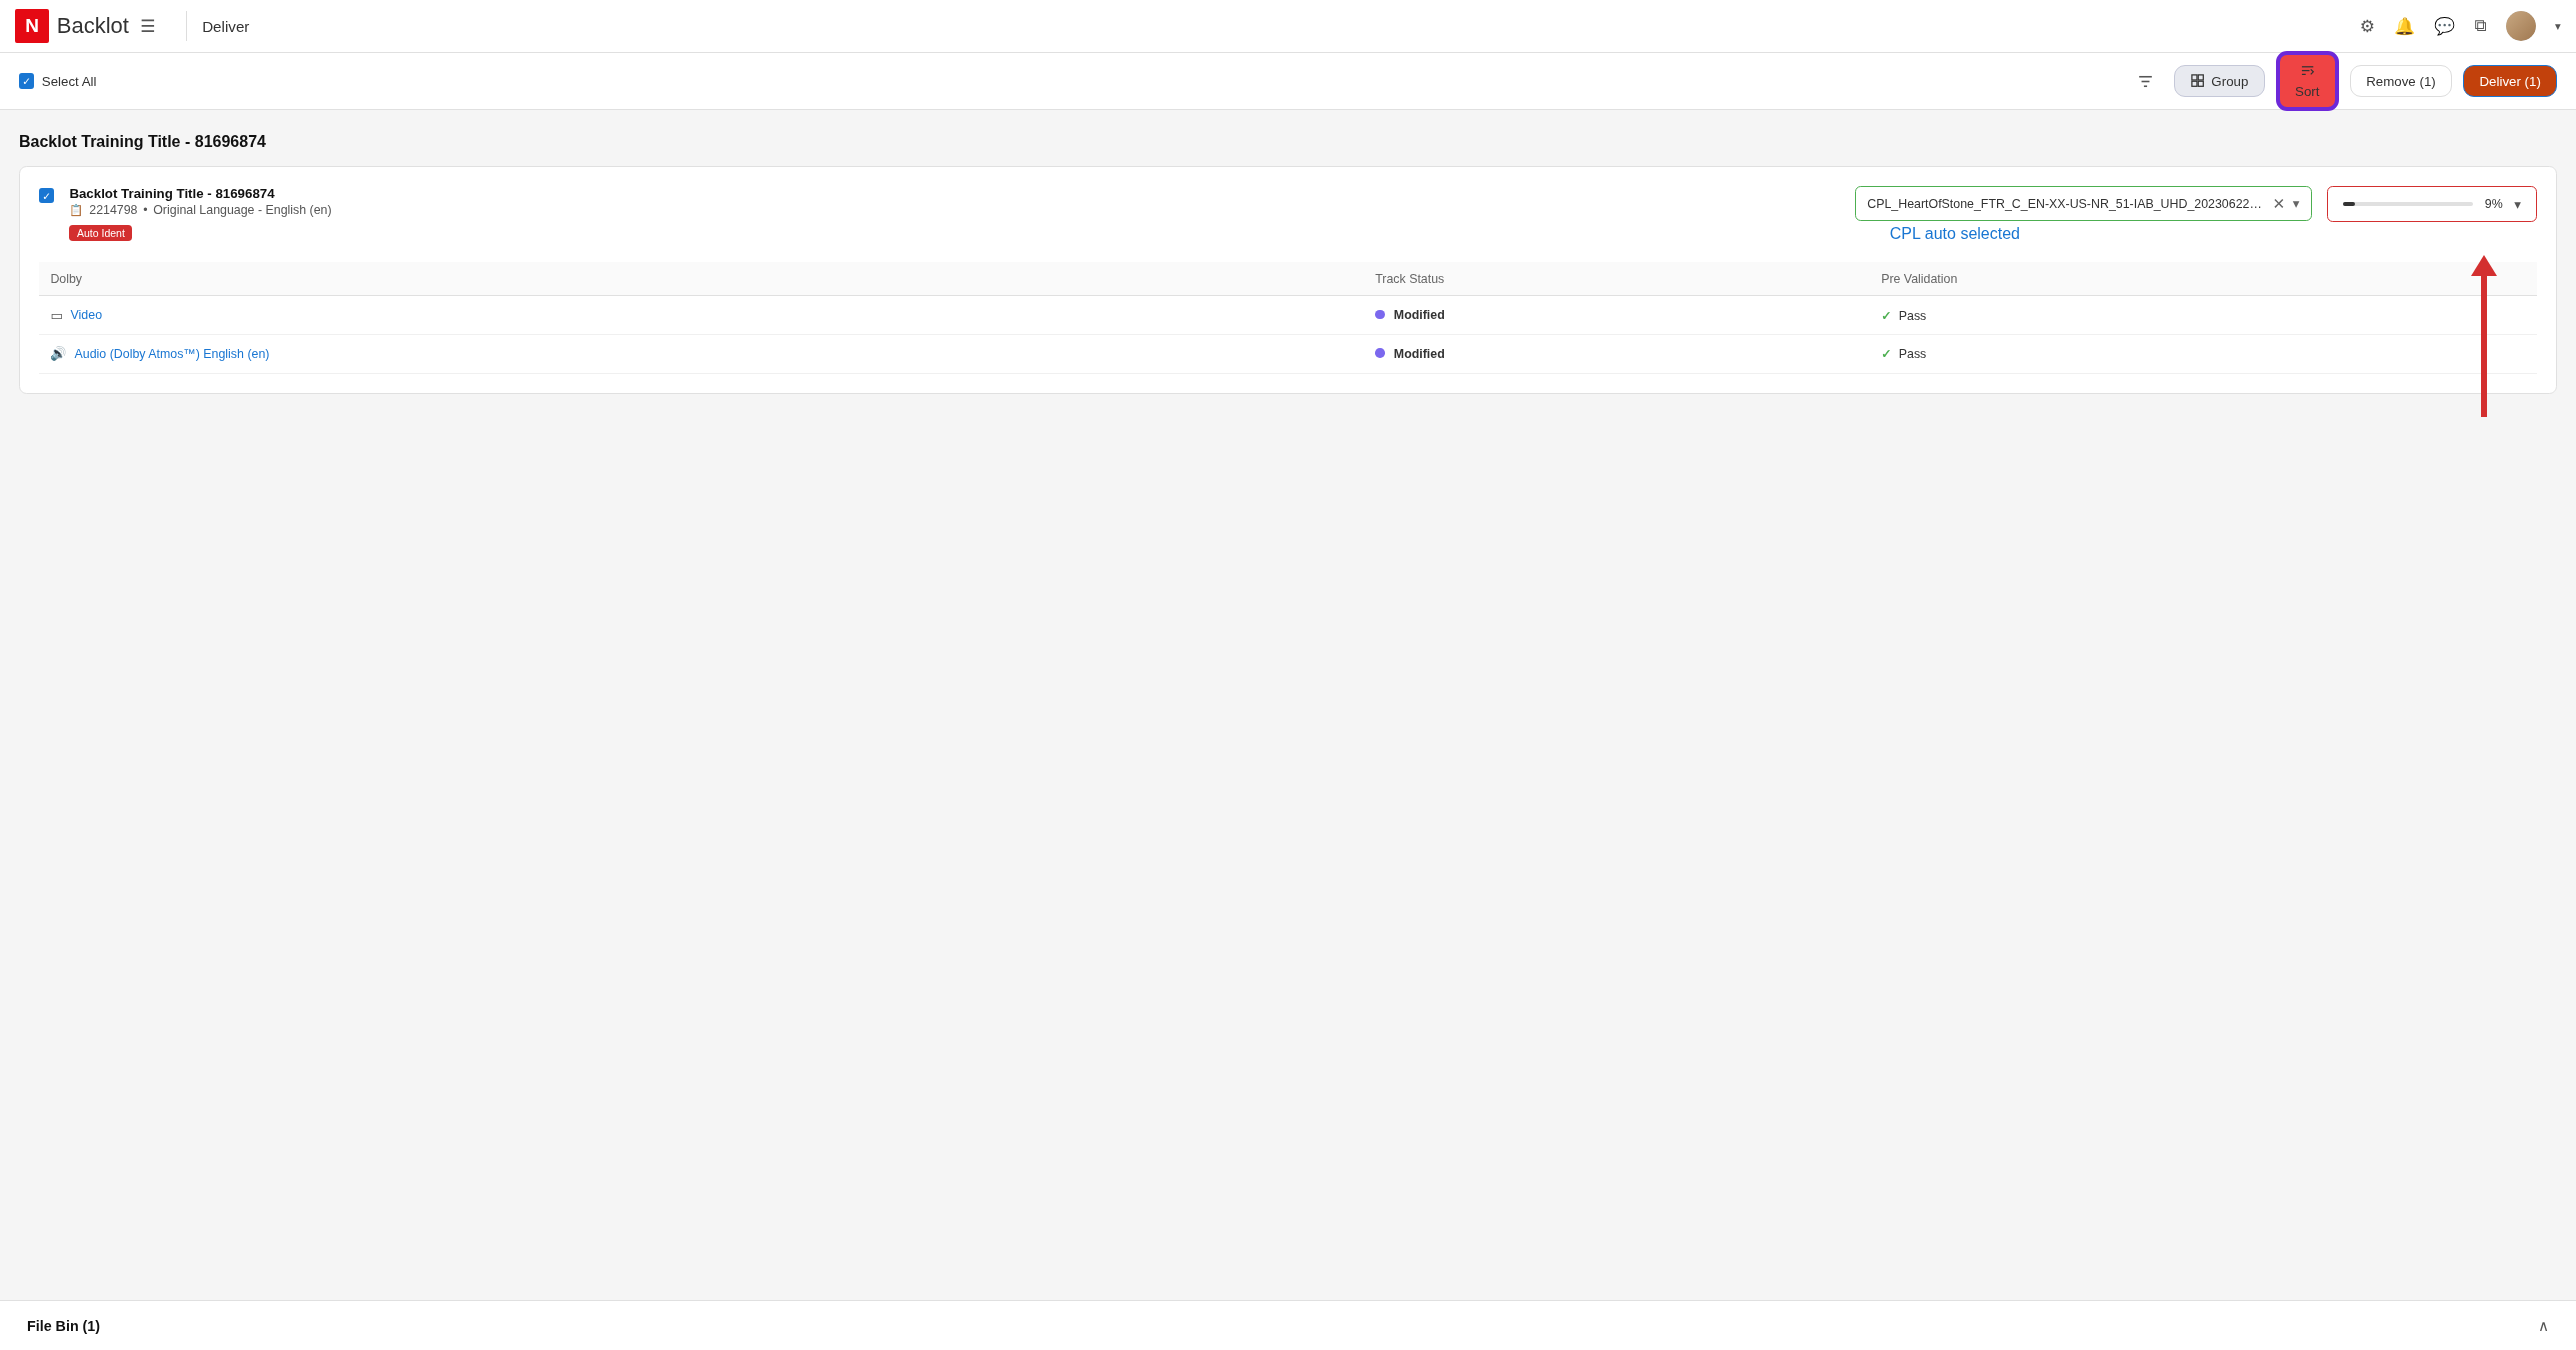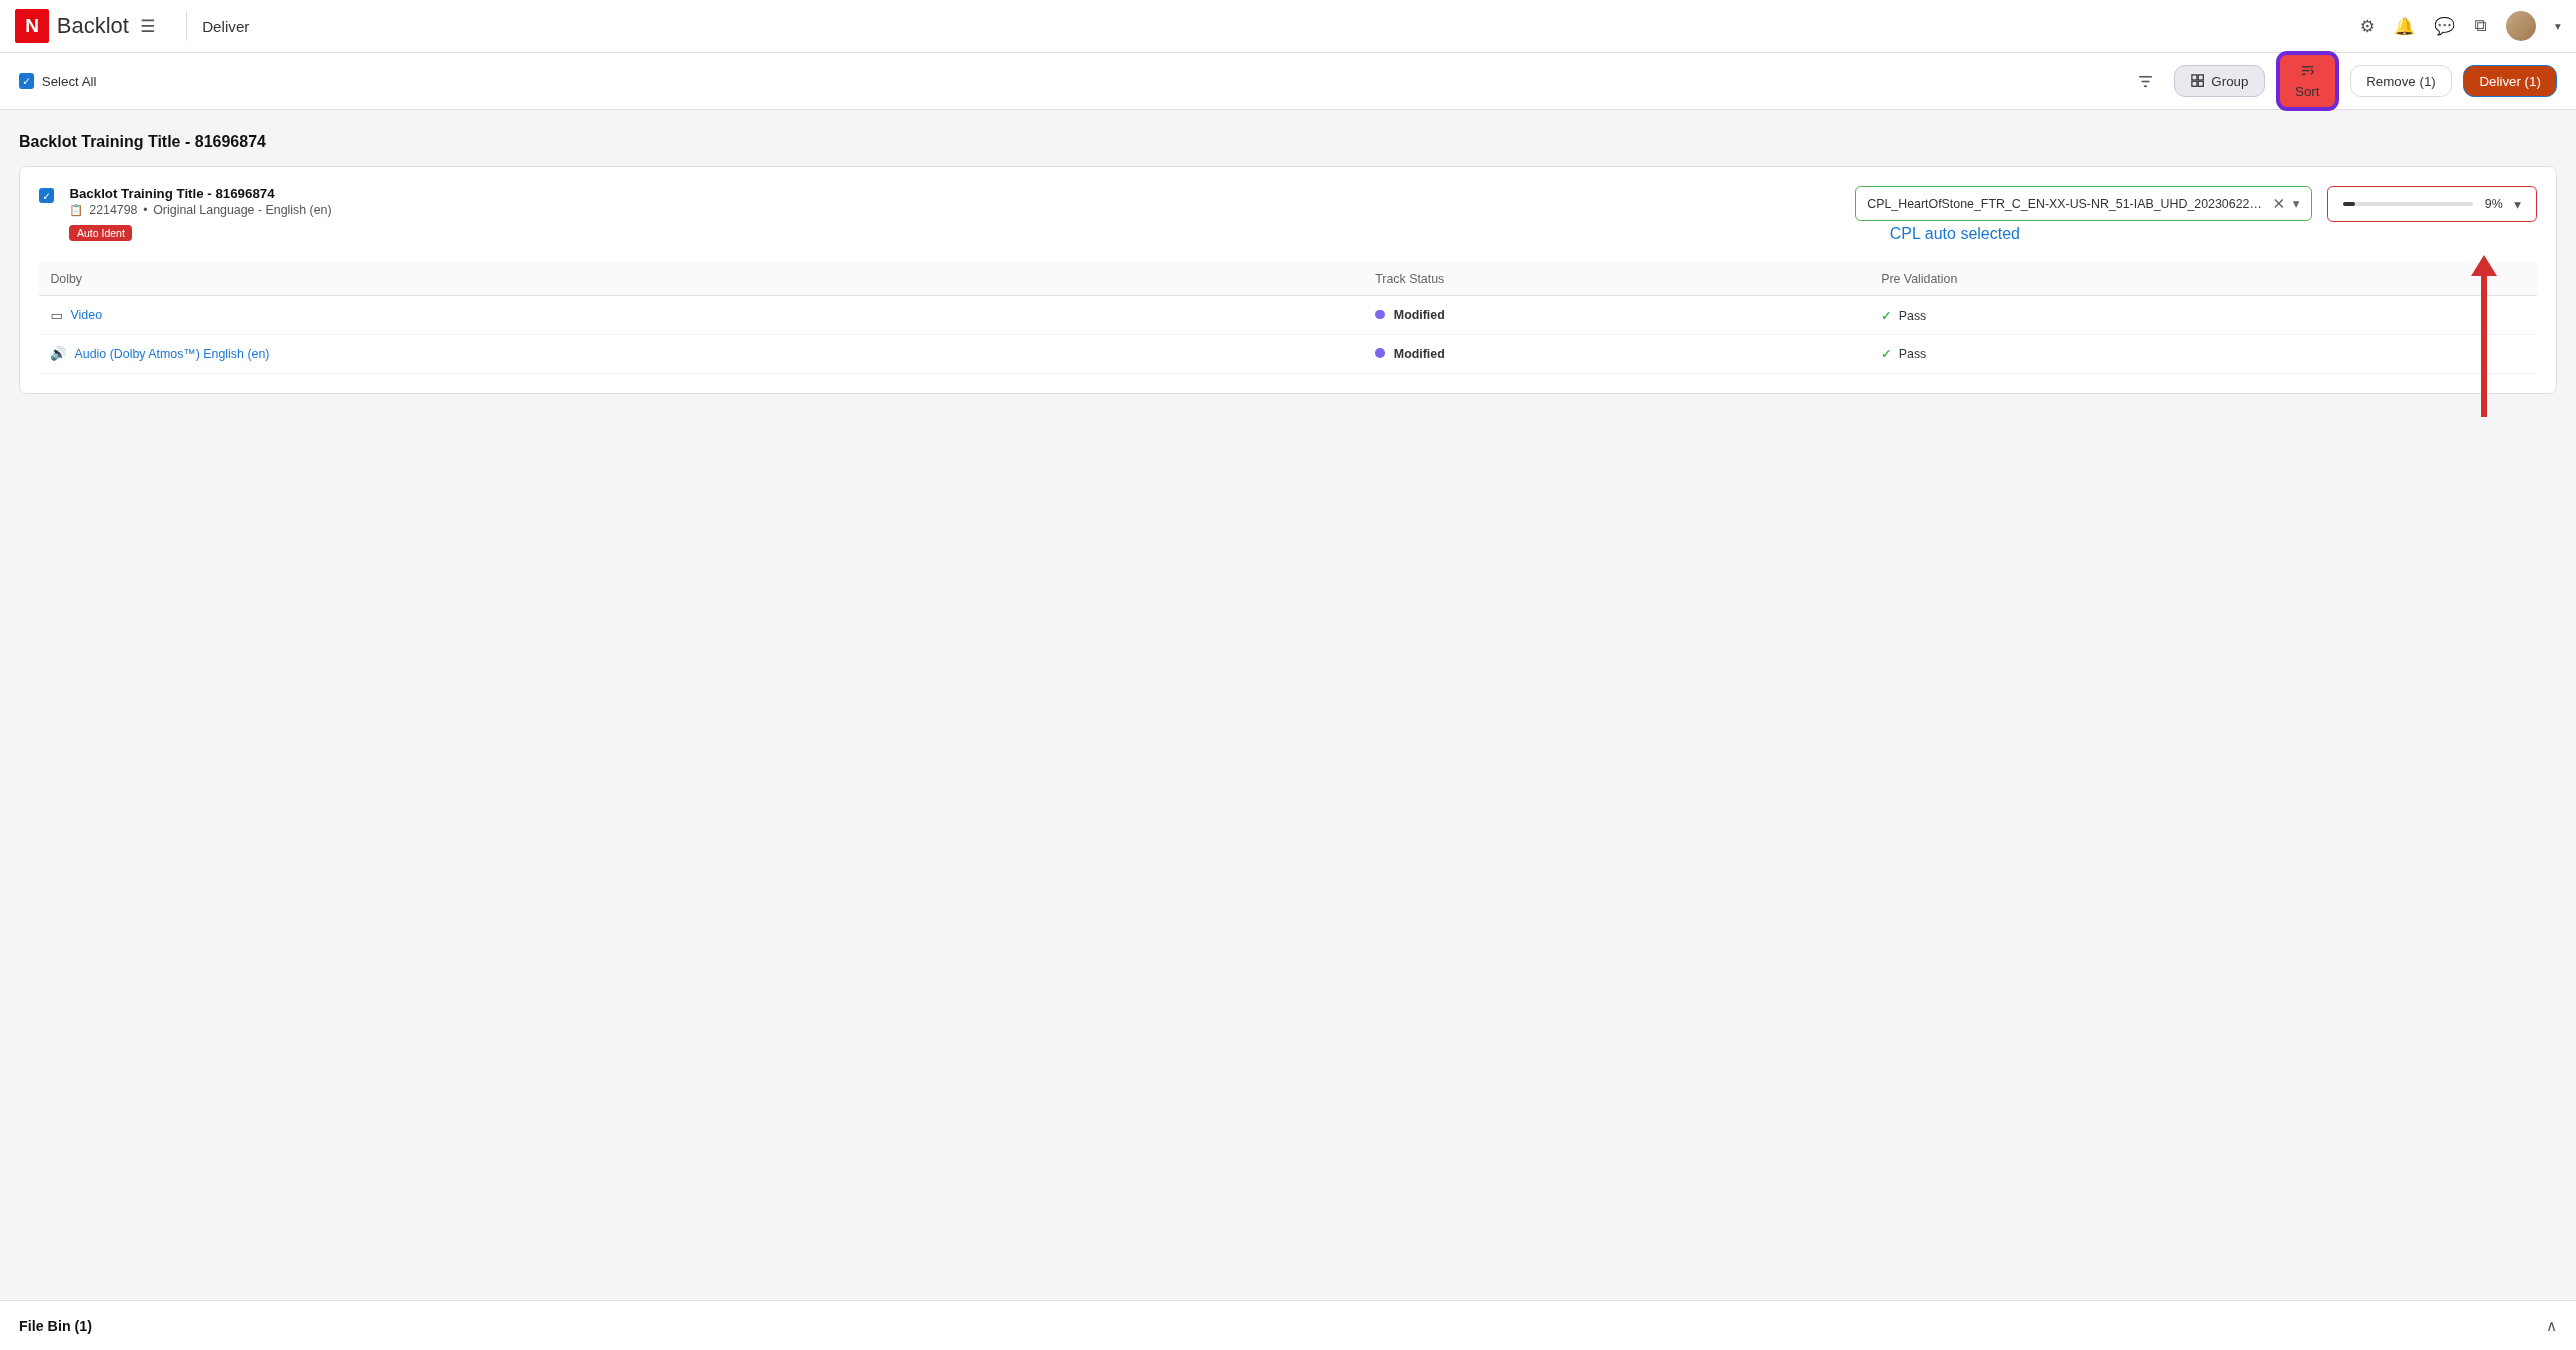--- a/index.html
+++ b/index.html
@@ -122,21 +122,21 @@
     }
     .track-link { color: #1976d2; text-decoration: none; cursor: pointer; display: flex; align-items: center; gap: 7.6px; }
     .track-icon { font-size: 13.3px; color: #555; }
     .status-dot { display: inline-block; width: 9.5px; height: 9.5px; border-radius: 50%; background: #7b68ee; margin-right: 5.7px; }
     .pass-check { color: #4caf50; font-weight: bold; margin-right: 3.8px; }
 
     
     .file-bin {
       position: fixed; bottom: 0; left: 0; right: 0;
       background: #fff; border-top: 1px solid #e0e0e0;
-      padding: 0 19px; height: 50px;
+      padding: 0 27px; height: 50px;
       display: flex; align-items: center; justify-content: space-between;
       z-index: 100;
     }
     .file-bin-title { font-size: 14.3px; font-weight: 600; color: #111; }
     .file-bin-chevron { font-size: 15.2px; cursor: pointer; color: #555; }
   </style>
 </head>
 <body>
 
 <div class="top-nav">

